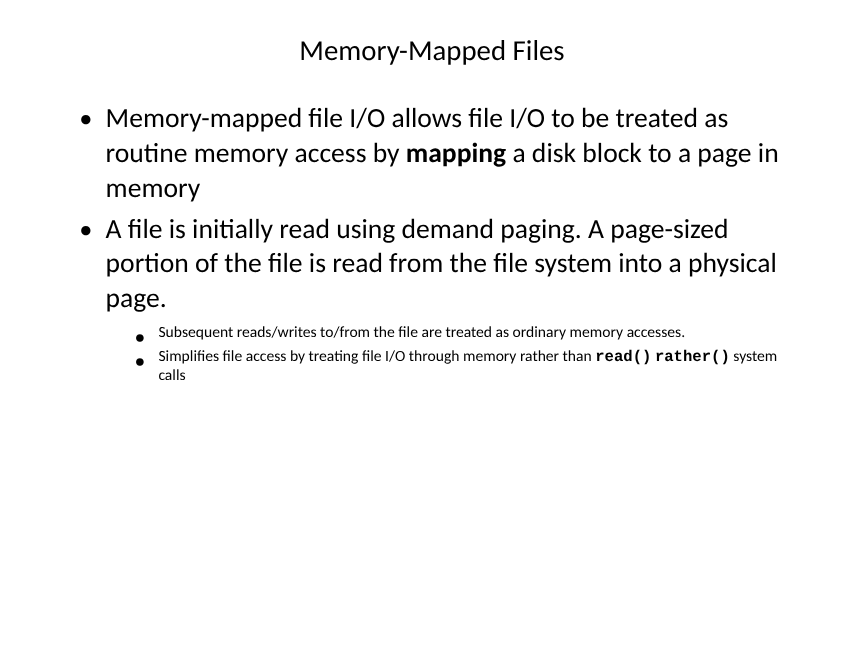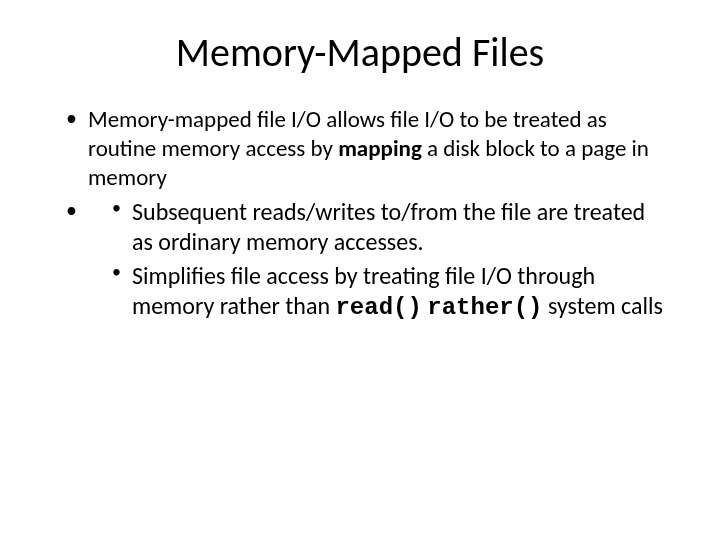--- a/index.html
+++ b/index.html
@@ -12,21 +12,21 @@
     color: #000;
   }
   .slide {
     box-sizing: border-box;
     width: 720px;
     height: 540px;
     padding: 18px 40px 20px 40px;
   }
   .title {
     text-align: center;
-    font-size: 40px;
+    font-size: 24px;
     font-weight: 400;
     margin: 10px 0 28px 0;
     letter-spacing: 0px;
   }
   ul.top {
     margin: 16px;
     padding-left: 28px;
     list-style: none;
   }
   ul.top > li {
@@ -43,21 +43,21 @@
     top: 0;
     font-size: 22px;
   }
   ul.sub {
     margin: 6px 0 8px 0;
     padding-left: 40px;
     list-style: none;
   }
   ul.sub > li {
     position: relative;
-    font-size: 24px;
+    font-size: 13px;
     line-height: 1.25;
     margin-bottom: 4px;
     padding-left: 4px;
   }
   ul.sub > li::before {
     content: "•";
     position: absolute;
     left: -16px;
     top: 0;
     font-size: 18px;
@@ -72,20 +72,21 @@
 <body>
 
 <div class="slide">
   <h1 class="title">Memory-Mapped Files</h1>
 
   <ul class="top">
     <li>
       <span>Memory-mapped file I/O allows file I/O to be treated as routine memory access by </span><span class="bold">mapping</span><span> a disk block to a page in memory</span>
     </li>
     <li>
+      <span>A file is initially read using demand paging. A page-sized portion of the file is read from the file system into a physical page.</span>
       <ul class="sub">
         <li>Subsequent reads/writes to/from the file are treated as ordinary memory accesses.</li>
         <li>
           <span>Simplifies file access by treating file I/O through memory rather than </span><span class="mono">read()</span><span> </span><span class="mono">rather()</span><span> system calls</span>
         </li>
       </ul>
     </li>
   </ul>
 </div>
 

